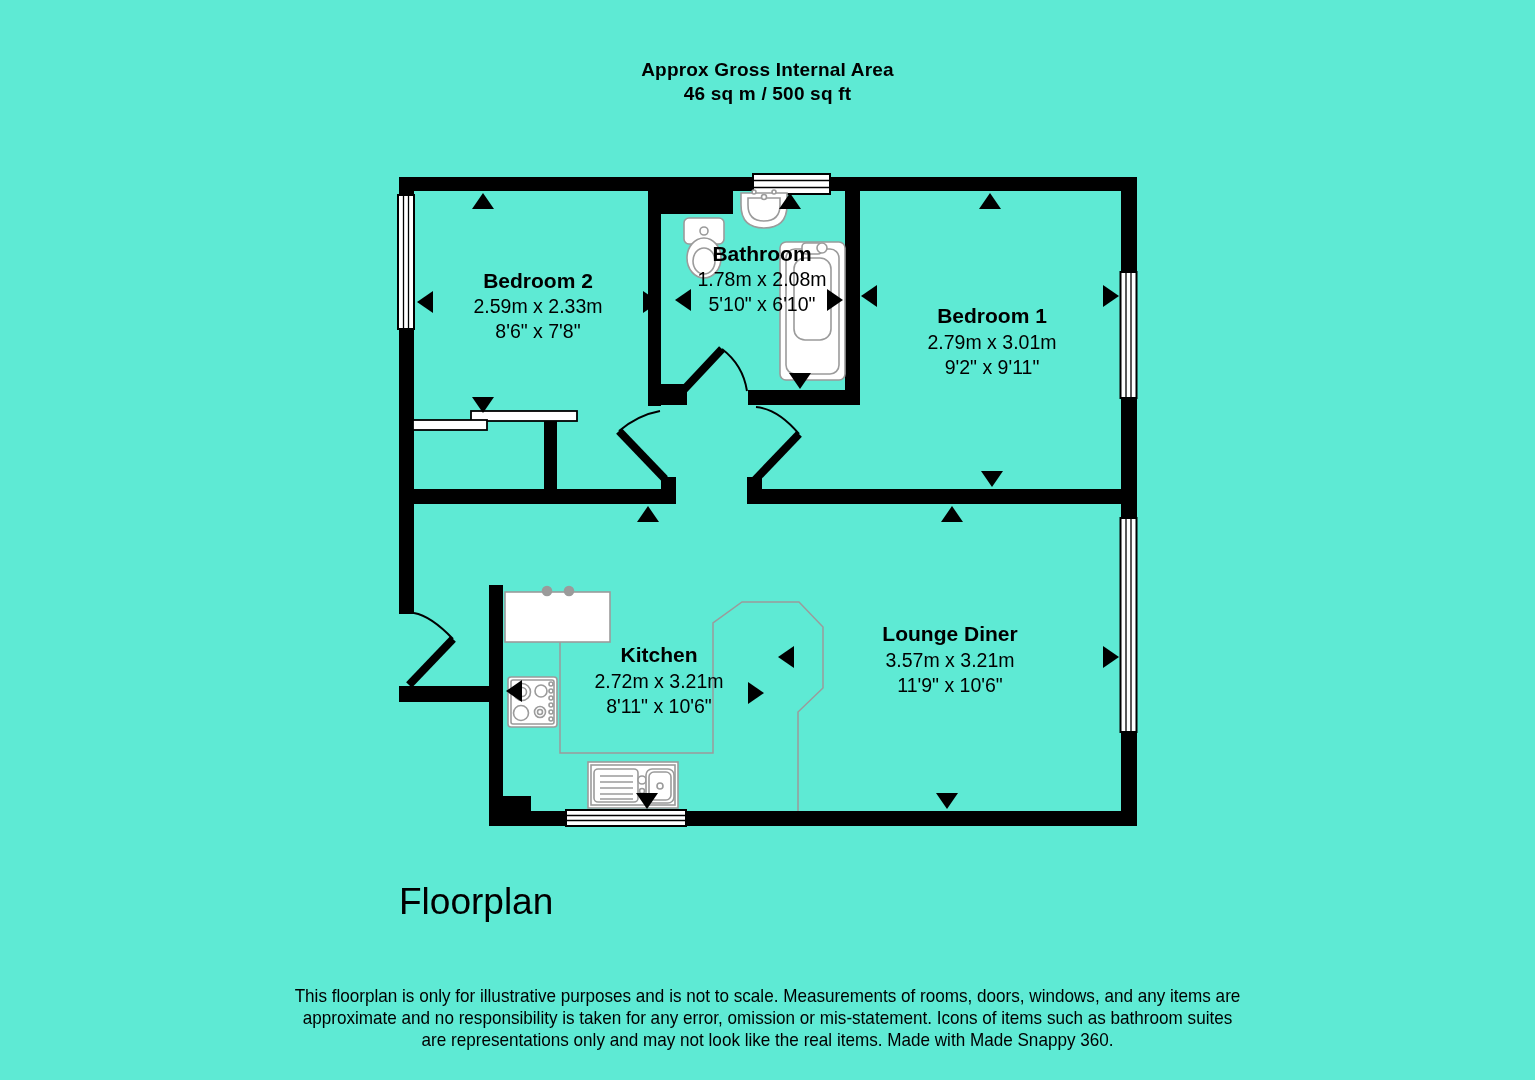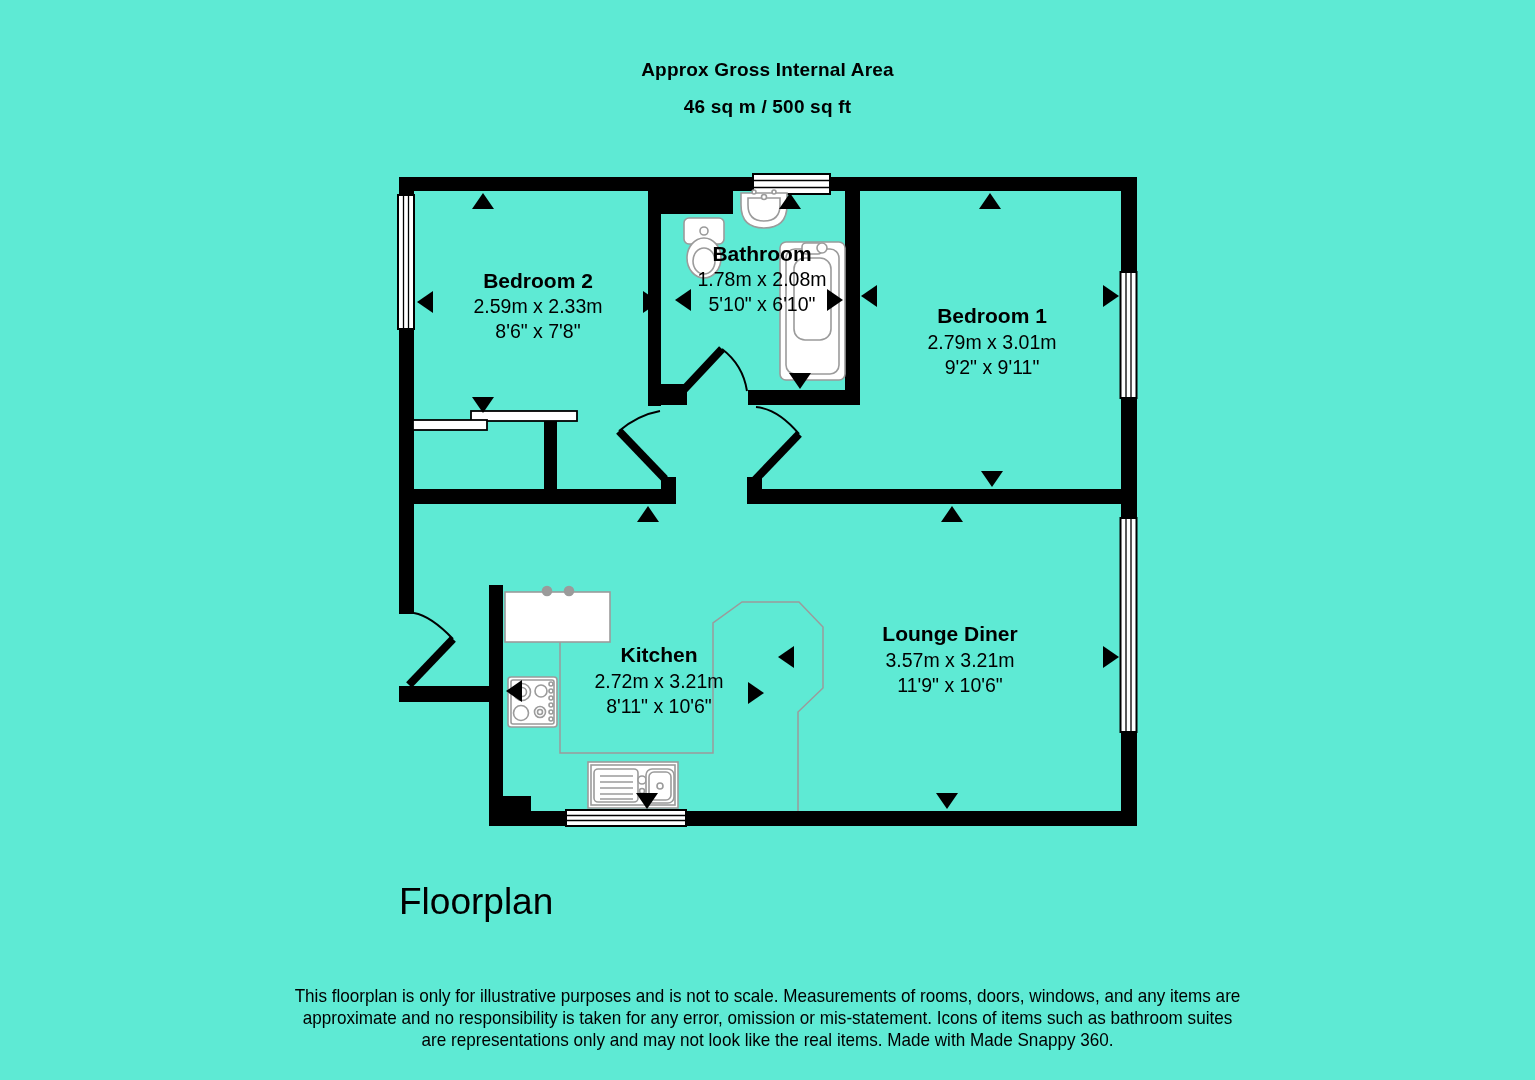--- a/index.html
+++ b/index.html
@@ -2,21 +2,21 @@
 <html><head>
 <meta charset="utf-8">
 <style>
   html,body{margin:0;padding:0;background:#fff;}
   #page{position:relative;width:1535px;height:1080px;background:#5eead4;overflow:hidden;
         font-family:"Liberation Sans",sans-serif;color:#000;}
   #plan-svg{position:absolute;left:0;top:0;}
   .hdr{position:absolute;left:0;width:1535px;text-align:center;font-weight:bold;
        font-size:19px;letter-spacing:0.2px;}
   #hdr1{top:59px;}
-  #hdr2{top:83px;margin-top:13px;}
+  #hdr2{top:83px;}
   #caption{position:absolute;left:399px;top:881px;font-size:37px;font-weight:400;}
   #disclaimer{position:absolute;left:0;top:985px;width:1535px;text-align:center;
       font-size:19px;line-height:22px;transform:scaleX(0.9);transform-origin:50% 0;}
   svg text{font-family:"Liberation Sans",sans-serif;}
   .room-name{font-weight:bold;font-size:21px;}
   .room-dim{font-weight:400;font-size:19.5px;}
 </style>
 </head>
 <body>
 

